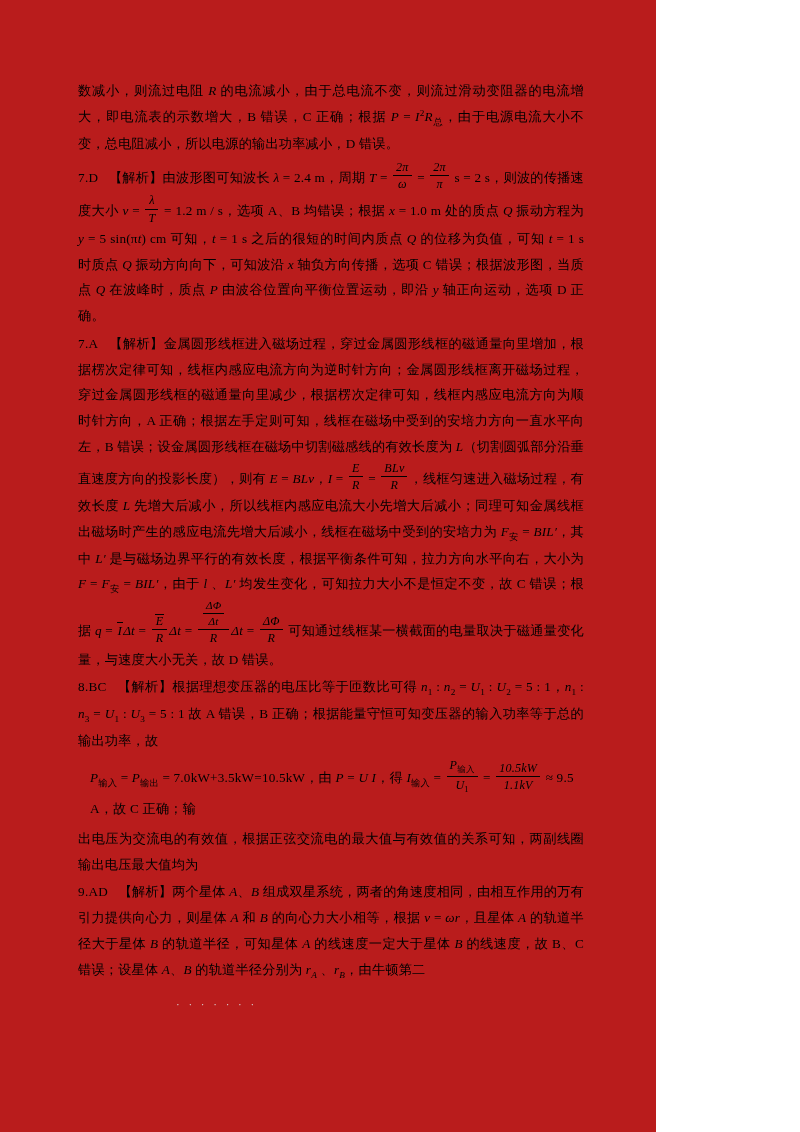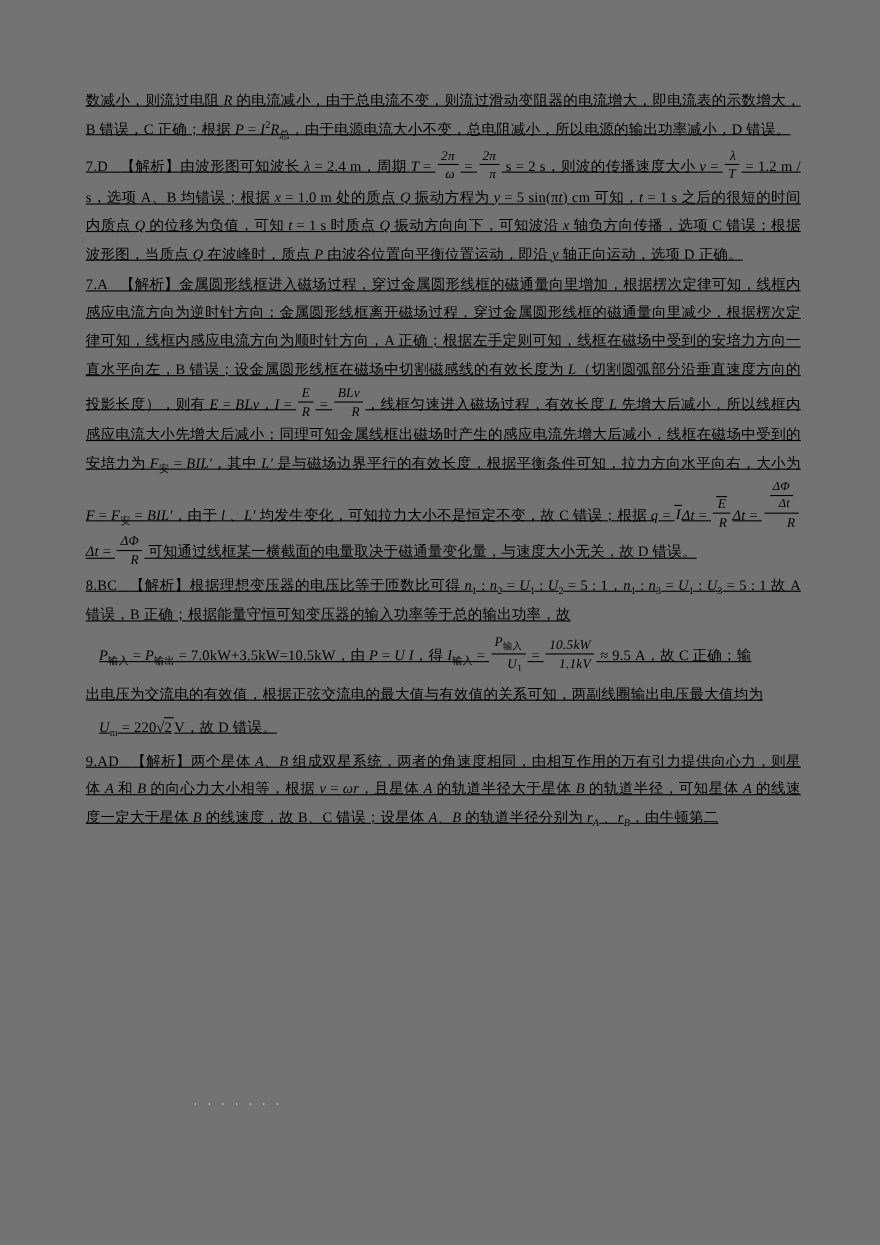--- a/index.html
+++ b/index.html
@@ -8,26 +8,25 @@
     background: #ffffff;
   }
   body {
     width: 800px;
     height: 1132px;
     font-family: "Liberation Serif", "DejaVu Serif", serif;
     color: #000000;
   }
   .page {
     position: relative;
-    width: 800px;
+    width: 656px;
     height: 1132px;
     box-sizing: border-box;
     padding: 78px 72px 60px 78px;
-    background: #737373;
-    text-decoration: underline;
+    background: #b91c1c;
   }
   .para {
     font-size: 13.2px;
     line-height: 1.95;
     text-align: justify;
     text-justify: inter-ideograph;
     margin: 0 0 2px 0;
     letter-spacing: 0.2px;
   }
   .tag {
@@ -48,21 +47,21 @@
   .center-eq {
     display: block;
     text-align: left;
     padding-left: 12px;
     margin: 4px 0 4px 0;
   }
   
   .frac {
     display: inline-block;
     vertical-align: -0.52em;
-    text-align: right;
+    text-align: center;
     font-style: italic;
     margin: 0 2px;
   }
   .frac .num {
     display: block;
     padding: 0 3px;
     border-bottom: 1px solid #000;
     font-size: 0.92em;
     line-height: 1.35;
   }
@@ -123,23 +122,20 @@
 
 
   <p class="para">
     <span class="qnum">8.BC</span>&nbsp;&nbsp;&nbsp;<span class="tag">【解析】</span>根据理想变压器的电压比等于匝数比可得 <span class="math">n</span><sub>1</sub> : <span class="math">n</span><sub>2</sub> = <span class="math">U</span><sub>1</sub> : <span class="math">U</span><sub>2</sub> = 5 : 1，<span class="math">n</span><sub>1</sub> : <span class="math">n</span><sub>3</sub> = <span class="math">U</span><sub>1</sub> : <span class="math">U</span><sub>3</sub> = 5 : 1 故 A 错误，B 正确；根据能量守恒可知变压器的输入功率等于总的输出功率，故
     <span class="center-eq">
       <span class="math">P</span><sub>输入</sub> = <span class="math">P</span><sub>输出</sub> = 7.0kW+3.5kW=10.5kW，由 <span class="math">P</span> = <span class="math">U</span> <span class="math">I</span>，得 <span class="math">I</span><sub>输入</sub> =
       <span class="frac"><span class="num"><span class="math">P</span><sub>输入</sub></span><span class="den"><span class="math">U</span><sub>1</sub></span></span> =
       <span class="frac"><span class="num">10.5kW</span><span class="den">1.1kV</span></span> ≈ 9.5 A，故 C 正确；输
     </span>
     出电压为交流电的有效值，根据正弦交流电的最大值与有效值的关系可知，两副线圈输出电压最大值均为
-    <span class="center-eq">
-      <span class="math">U</span><sub>m</sub> = 220<span class="radic">√</span><span class="sqrt">2</span>V，故 D 错误。
-    </span>
   </p>
 
   <p class="para">
     <span class="qnum">9.AD</span>&nbsp;&nbsp;&nbsp;<span class="tag">【解析】</span>两个星体 <span class="it">A</span>、<span class="it">B</span> 组成双星系统，两者的角速度相同，由相互作用的万有引力提供向心力，则星体 <span class="it">A</span> 和 <span class="it">B</span> 的向心力大小相等，根据 <span class="math">v</span> = <span class="math">ωr</span>，且星体 <span class="it">A</span> 的轨道半径大于星体 <span class="it">B</span> 的轨道半径，可知星体 <span class="it">A</span> 的线速度一定大于星体 <span class="it">B</span> 的线速度，故 B、C 错误；设星体 <span class="it">A</span>、<span class="it">B</span> 的轨道半径分别为 <span class="math">r</span><sub><span class="it">A</span></sub> 、<span class="math">r</span><sub><span class="it">B</span></sub>，由牛顿第二
   </p>
 
   <div class="footer-dots">· · · · · · ·</div>
 
 </div>
 

